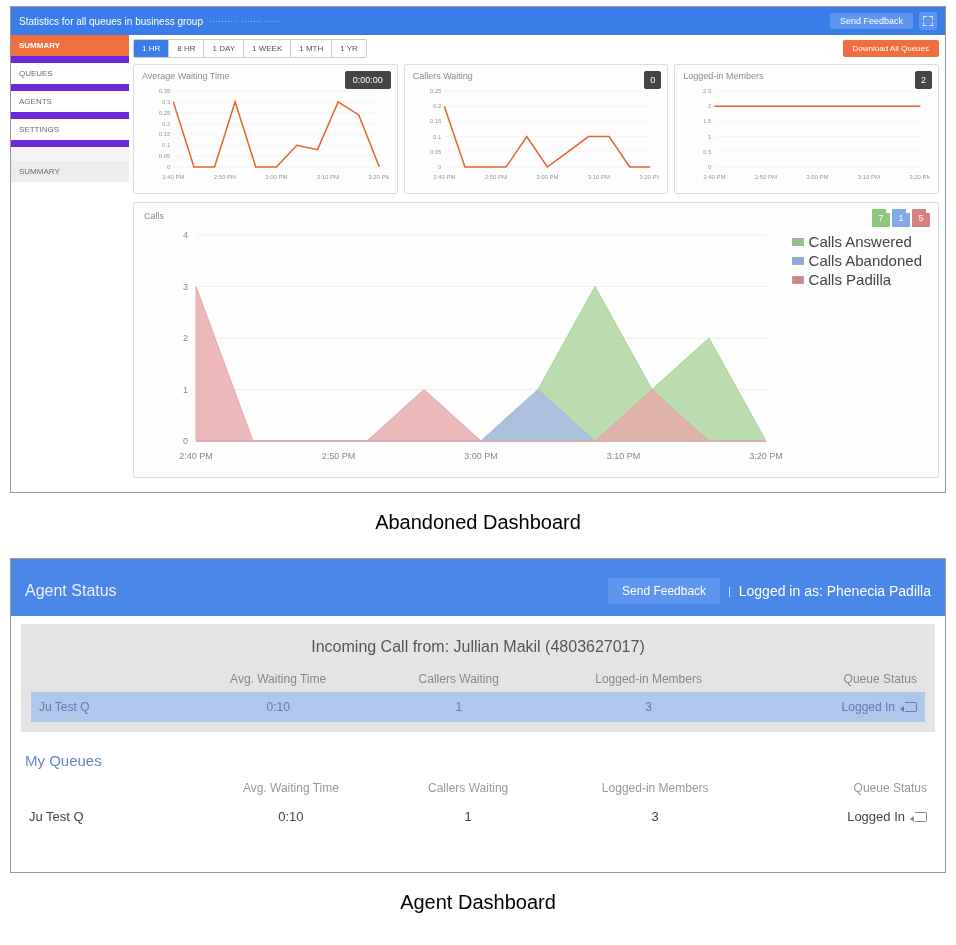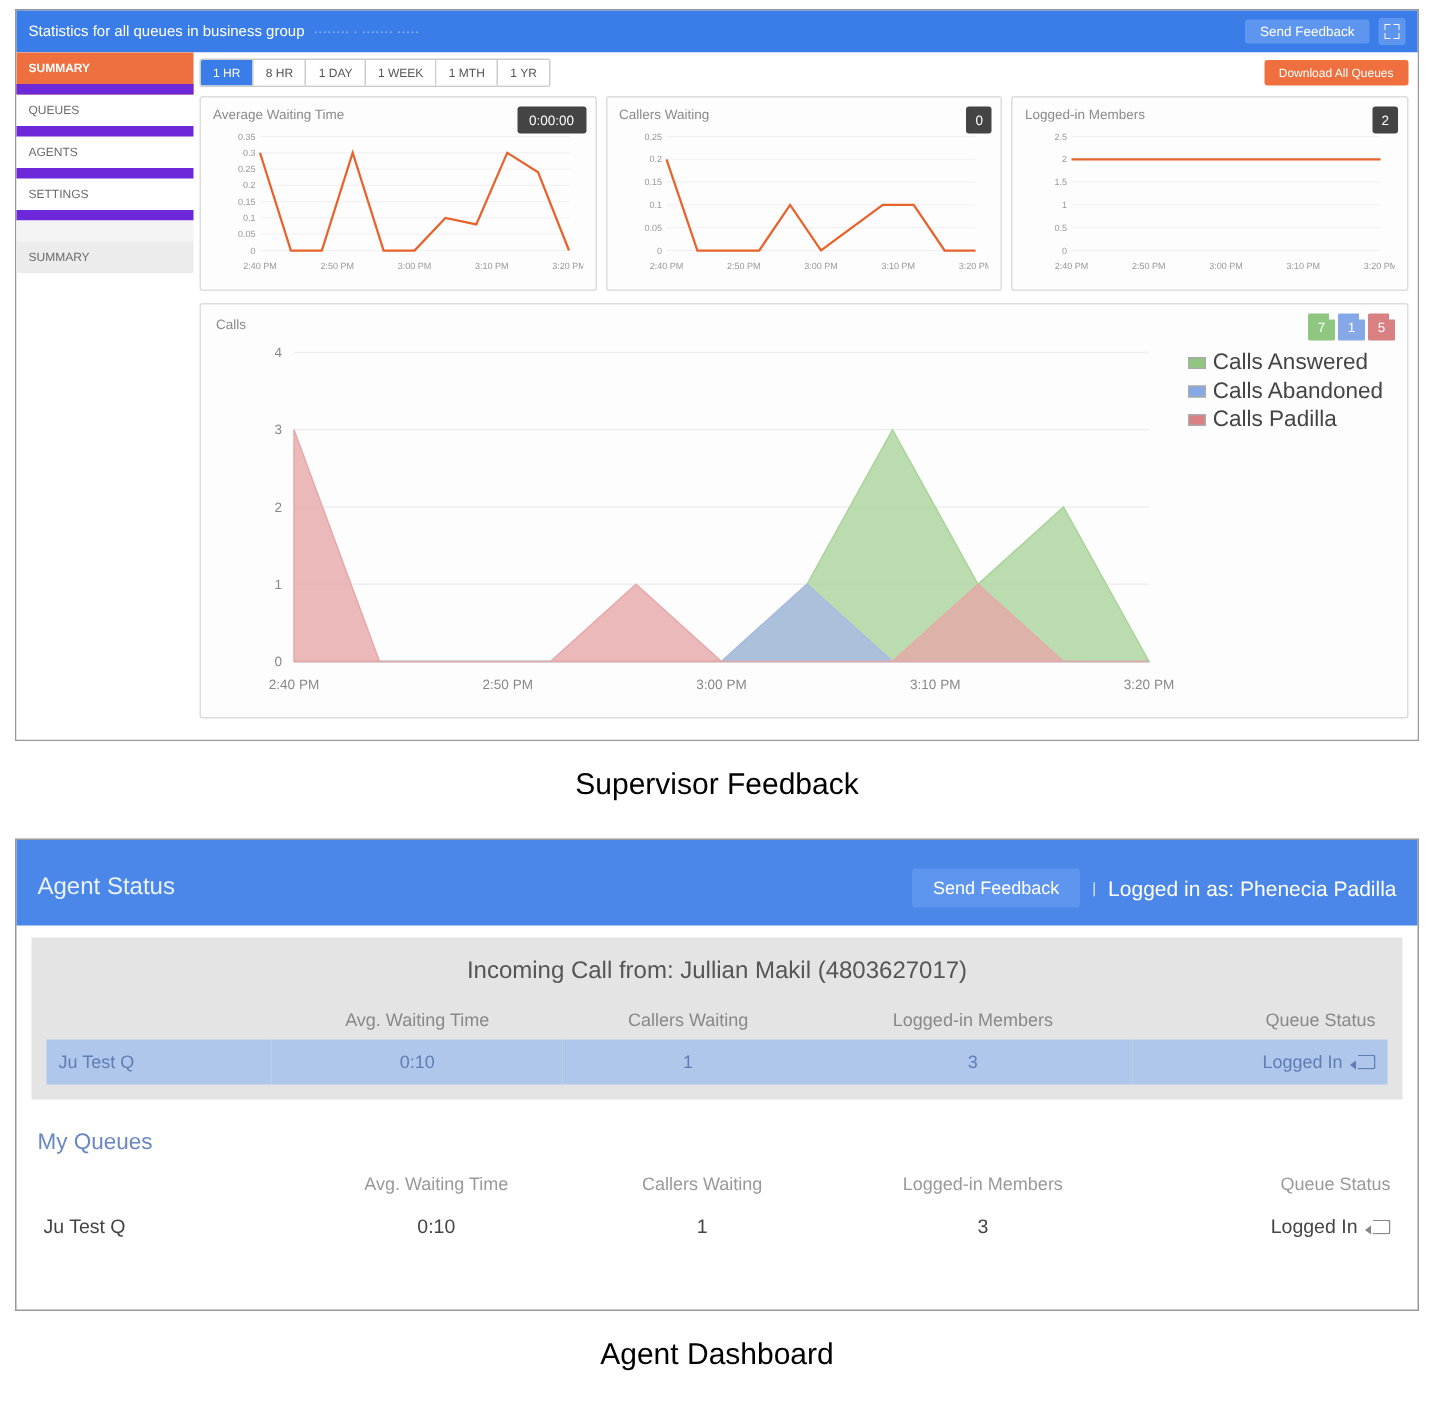--- a/index.html
+++ b/index.html
@@ -248,21 +248,21 @@
             <text x="467.5" y="234" text-anchor="middle" font-size="9" fill="#888">3:10 PM</text>
             <text x="610" y="234" text-anchor="middle" font-size="9" fill="#888">3:20 PM</text>
             <path d="M40,216L40,216L97,216L154,216L211,216L268,216L325,216L382,164.5L439,61.5L496,164.5L553,113L610,216L610,216Z" fill="#aad39a" fill-opacity="0.8" stroke="#aad39a" stroke-width="1"></path>
             <path d="M40,216L40,216L97,216L154,216L211,216L268,216L325,216L382,164.5L439,216L496,216L553,216L610,216L610,216Z" fill="#a8b9e6" fill-opacity="0.8" stroke="#a8b9e6" stroke-width="1"></path>
             <path d="M40,216L40,61.5L97,216L154,216L211,216L268,164.5L325,216L382,216L439,216L496,164.5L553,216L610,216L610,216Z" fill="#e6a8a8" fill-opacity="0.8" stroke="#e6a8a8" stroke-width="1"></path>
           </svg>
       </div>
     </div>
   </div>
 </div>
-<div class="caption">Supervisor Feedback</div>
+<div class="caption">Abandoned Dashboard</div>
 
 <div class="outer-frame ag-frame">
   <div class="ag-header">
     <div class="ag-header-row1">
       <div class="ag-title">Agent Status</div>
       <div class="ag-right">
         <button class="btn-feedback-ag">Send Feedback</button>
         <span class="ag-sep">|</span>
         <span class="ag-loggedin">
           <span>Logged in as:</span>

